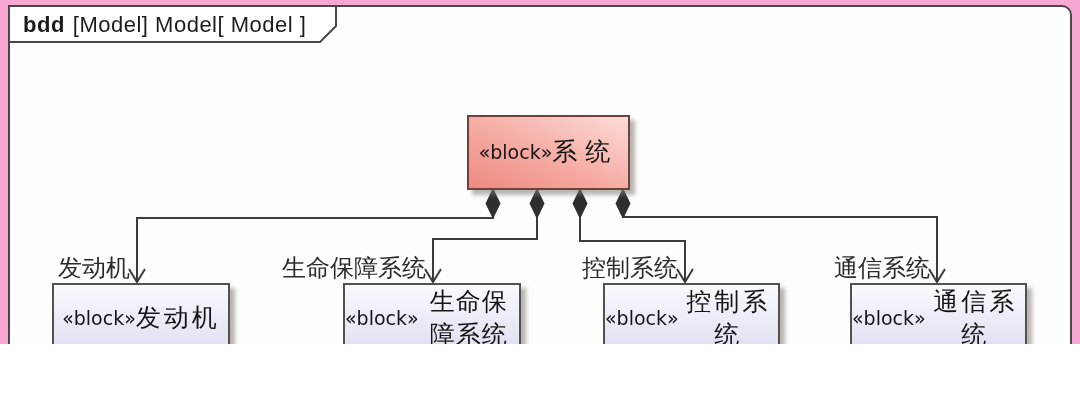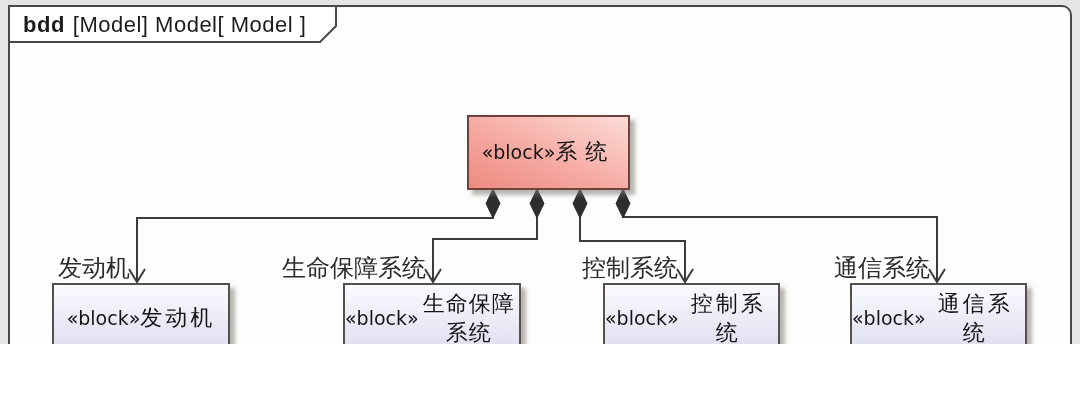--- a/index.html
+++ b/index.html
@@ -10,21 +10,21 @@
     --child-block-fill-light:#fafaff;
     --child-block-fill-dark:#dedef0;
     --child-block-border:#55504b;
     --connector:#3c3c3c;
     --frame-border:#484848;
     --text:#1c1c1c;
   }
   html,body{margin:0;padding:0;background:#ffffff;}
   .canvas{
     position:relative;width:1080px;height:344px;overflow:hidden;
-    background:#e5e5e5;
+    background:#f9a8d4;
     font-family:"Liberation Sans", sans-serif;
     color:var(--text);
   }
   .frame{
     position:absolute;left:8px;top:5px;width:1064px;height:393px;
     box-sizing:border-box;border:2px solid var(--frame-border);
     border-radius:10px;background:#fdfdfd;
   }
   .overlay{position:absolute;left:0;top:0;width:1080px;height:406px;z-index:2;}
   .tab-label{
@@ -37,21 +37,21 @@
     display:flex;flex-direction:row;justify-content:center;align-items:center;
     text-align:center;
     box-shadow:5px 5px 4px rgba(128,122,114,0.55);
   }
   .block .stereo{
     font-family:"DejaVu Sans", sans-serif;
     font-size:19px;line-height:1.25;color:#151515;
   }
   .block .bname{
     font-family:"DejaVu Serif","Liberation Serif",serif;
-    font-size:22px;line-height:1.3;letter-spacing:3px;color:#151515;
+    font-size:25px;line-height:1.3;letter-spacing:3px;color:#151515;
   }
   .block-root{
     left:467px;top:115px;width:163px;height:75px;
     border:2px solid var(--root-block-border);
     background:linear-gradient(to top right,
       var(--root-block-fill-dark) 0%,
       var(--root-block-fill-mid) 45%,
       var(--root-block-fill-light) 100%);
   }
   .block-root .bname{letter-spacing:8px;}

